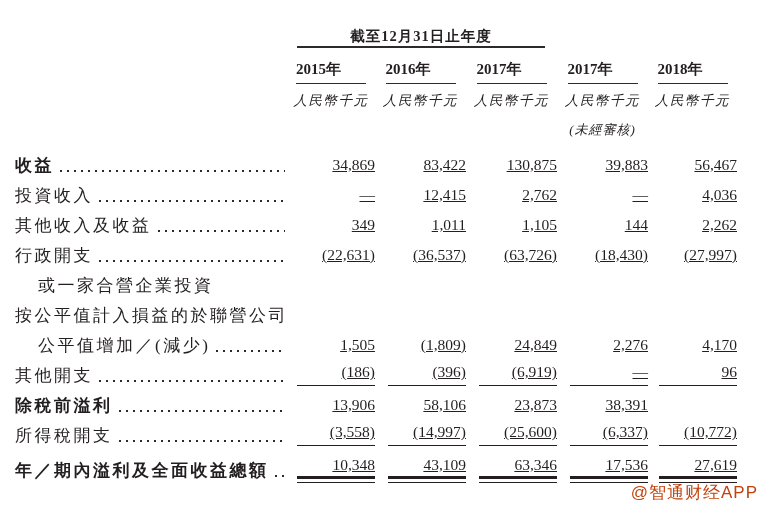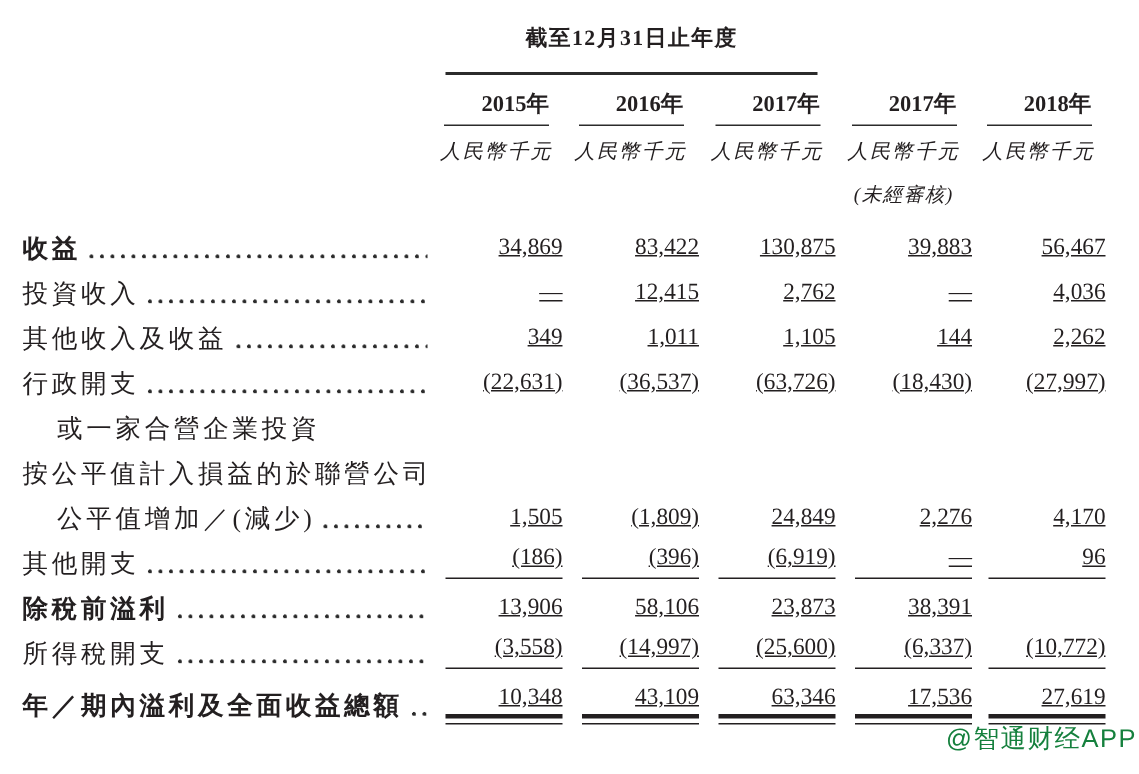--- a/index.html
+++ b/index.html
@@ -10,29 +10,29 @@
     font-family:"Liberation Serif","DejaVu Serif",serif;
     color:#231f20;
   }
   .fin-table { position:absolute; left:15px; top:16px; width:722px; }
   .grid { display:grid; grid-template-columns:272px 88px 91px 91px 91px 89px; }
 
   
   .head-groups { height:32px; align-items:end; }
   .group-cell {
     text-align:center; font-weight:bold; font-size:14.5px; letter-spacing:1px;
-    align-self:end; padding-bottom:13px; white-space:nowrap;
+    align-self:end; padding-bottom:0; white-space:nowrap;
   }
   .group-cell.g1 { grid-column:2 / span 3; border-bottom:2px solid #2b2b2b; margin:0 12px 0 10px; }
   .group-cell.g2 { grid-column:5 / span 2; }
 
   .head-years { height:36px; }
   .year-cell { display:flex; align-items:flex-end; justify-content:center; }
   .year-cell span {
-    display:block; width:70px; text-align:right; font-weight:bold; font-size:15px;
+    display:block; width:70px; text-align:left; font-weight:bold; font-size:15px;
     border-bottom:1.2px solid #2b2b2b; padding-bottom:4px;
   }
 
   .head-units { height:34px; }
   .unit-cell {
     display:flex; align-items:center; justify-content:center;
     font-style:italic; font-size:13.5px; letter-spacing:1.5px; white-space:nowrap;
   }
 
   .head-note { height:24px; }
@@ -56,21 +56,21 @@
   }
   .cell-num { display:flex; flex-direction:column; justify-content:center; align-items:flex-end; }
   .val { font-size:15.5px; line-height:1.05; white-space:nowrap;text-decoration:underline; }
   .rulebox { width:78px; }
   .rule-s { border-top:1.2px solid #231f20; margin-top:4px; }
   .rule-d { border-top:3.5px solid #231f20; border-bottom:1.5px solid #231f20; height:7px; margin-top:3px; }
 
   .watermark {
     position:absolute; right:1px; top:481px;
     font-family:"Liberation Sans","DejaVu Sans",sans-serif;
-    font-size:17px; letter-spacing:1px; color:#15803d; white-space:nowrap;
+    font-size:17px; letter-spacing:1px; color:#c2410c; white-space:nowrap;
   }
 </style>
 </head>
 <body>
 
 <div class="page">
   <div class="fin-table">
     <div class="grid head-groups" id="groupsRow">
         <div class="group-cell g1">截至12月31日止年度</div>
       </div>

